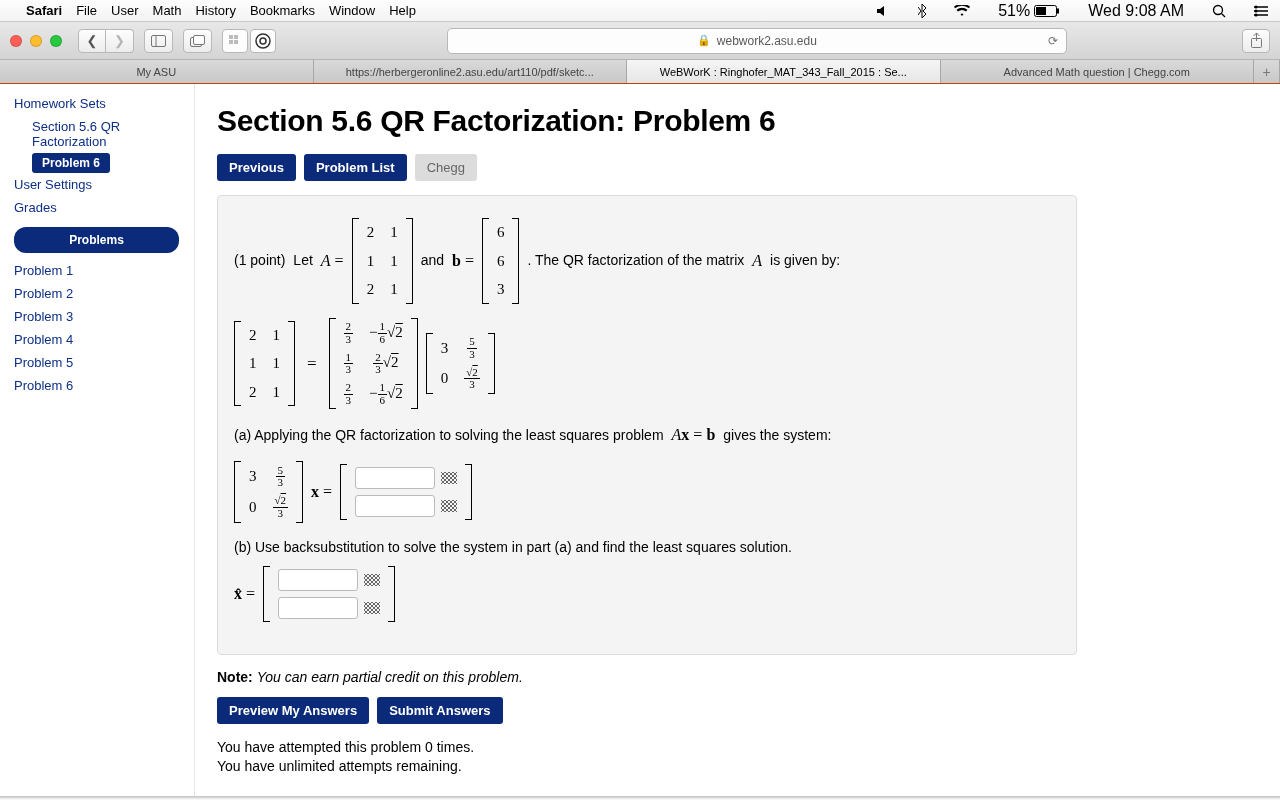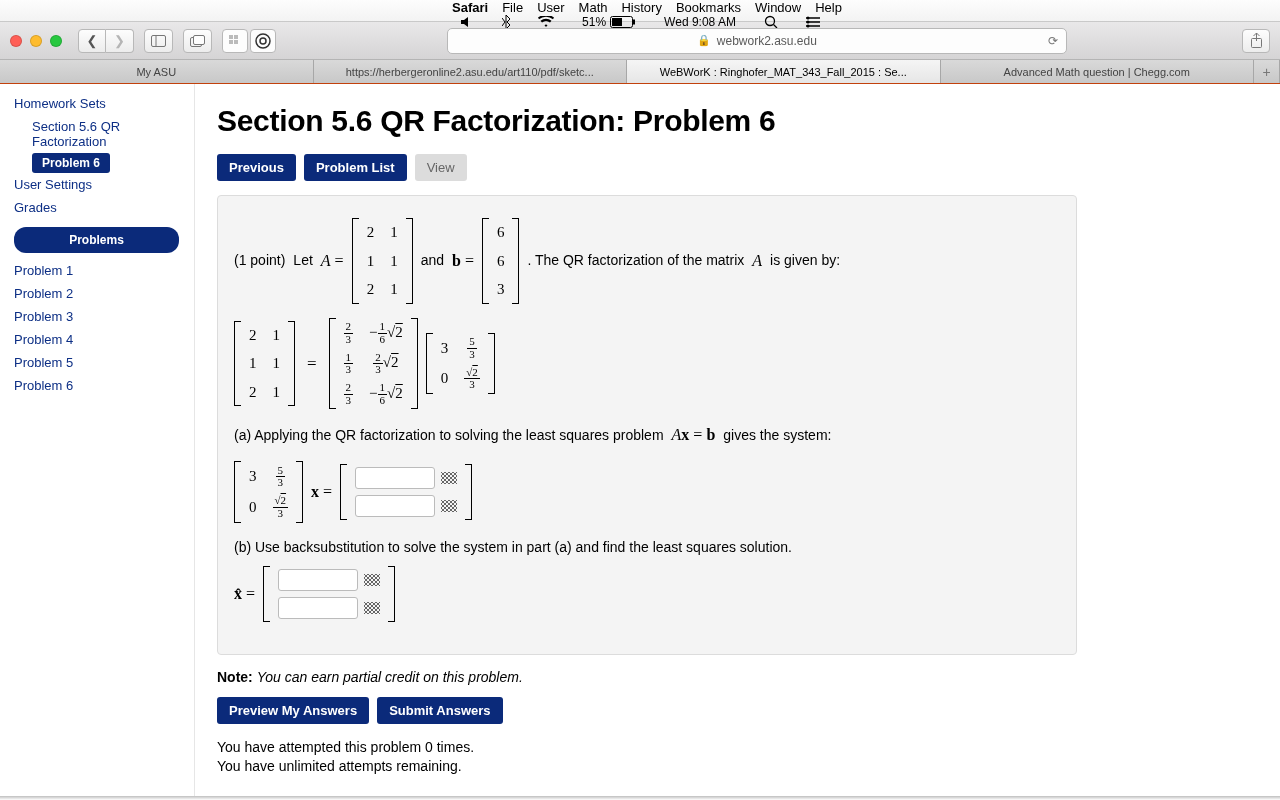--- a/index.html
+++ b/index.html
@@ -1,24 +1,24 @@
 <!DOCTYPE html>
 <html><head>
 <meta charset="utf-8">
 <style>
   * { box-sizing: border-box; }
   html, body { margin:0; padding:0; font-family: -apple-system, "Helvetica Neue", Arial, sans-serif; font-size:13px; color:#000; background:#fff; }
   .screen { width:1280px; height:800px; overflow:hidden; position:relative; }
 
   
-  .mac-menubar { height:22px; background: linear-gradient(#fdfdfd,#f3f3f3); border-bottom:1px solid #c9c9c9; display:flex; align-items:center; font-size:13px; padding:0 24px; justify-content:space-between;flex-direction:column; }
+  .mac-menubar { height:22px; background: linear-gradient(#fdfdfd,#f3f3f3); border-bottom:1px solid #c9c9c9; display:flex; align-items:center; font-size:13px; padding:0 12px; justify-content:space-between; }
   .mac-menubar .left, .mac-menubar .right { display:flex; align-items:center; gap:14px; }
   .mac-menubar .left .appname { font-weight:bold; }
   .mac-menubar .apple { font-size:15px; }
-  .mac-menubar .right { gap:28px; font-size:12px; }
+  .mac-menubar .right { gap:28px; font-size:16px; }
   .mac-menubar .right .battery { display:inline-flex; align-items:center; gap:4px; }
   .mac-menubar .right svg { display:block; }
 
   
   .safari-toolbar { height:38px; background:linear-gradient(#e9e8e9,#d5d4d5); border-bottom:1px solid #b4b4b4; display:flex; align-items:center; padding:0 10px; gap:10px; }
   .traffic { display:flex; gap:8px; margin-right:6px; }
   .traffic span { width:12px; height:12px; border-radius:50%; display:inline-block; box-shadow: inset 0 0 0 1px rgba(0,0,0,0.15); }
   .t-red{background:#ff5f57;} .t-yel{background:#febc2e;} .t-grn{background:#28c840;}
   .tb-btn { height:24px; min-width:28px; border:1px solid #b8b8b8; border-radius:4px; background:linear-gradient(#fdfdfd,#ececec); display:flex; align-items:center; justify-content:center; color:#555; font-size:13px; padding:0 6px; }
   .tb-btn.disabled { color:#b5b5b5; }
@@ -223,21 +223,21 @@
     <a class="navlink">Problem 4</a>
     <a class="navlink">Problem 5</a>
     <a class="navlink">Problem 6</a>
   </div>
 
   <div class="content">
     <h1>Section 5.6 QR Factorization: Problem 6</h1>
     <div class="btnrow">
       <button class="wwbtn">Previous</button>
       <button class="wwbtn">Problem List</button>
-      <button class="wwbtn muted">View</button>
+      <button class="wwbtn muted">Chegg</button>
     </div>
 
     <div class="panel">
 
       <div class="row-math">
         <span class="txt">(1 point)</span>
         <span class="txt">Let</span>
         <span class="serif"><i>A</i> =</span>
         <span id="matA" class="mat">
               <span class="brk l"></span>

